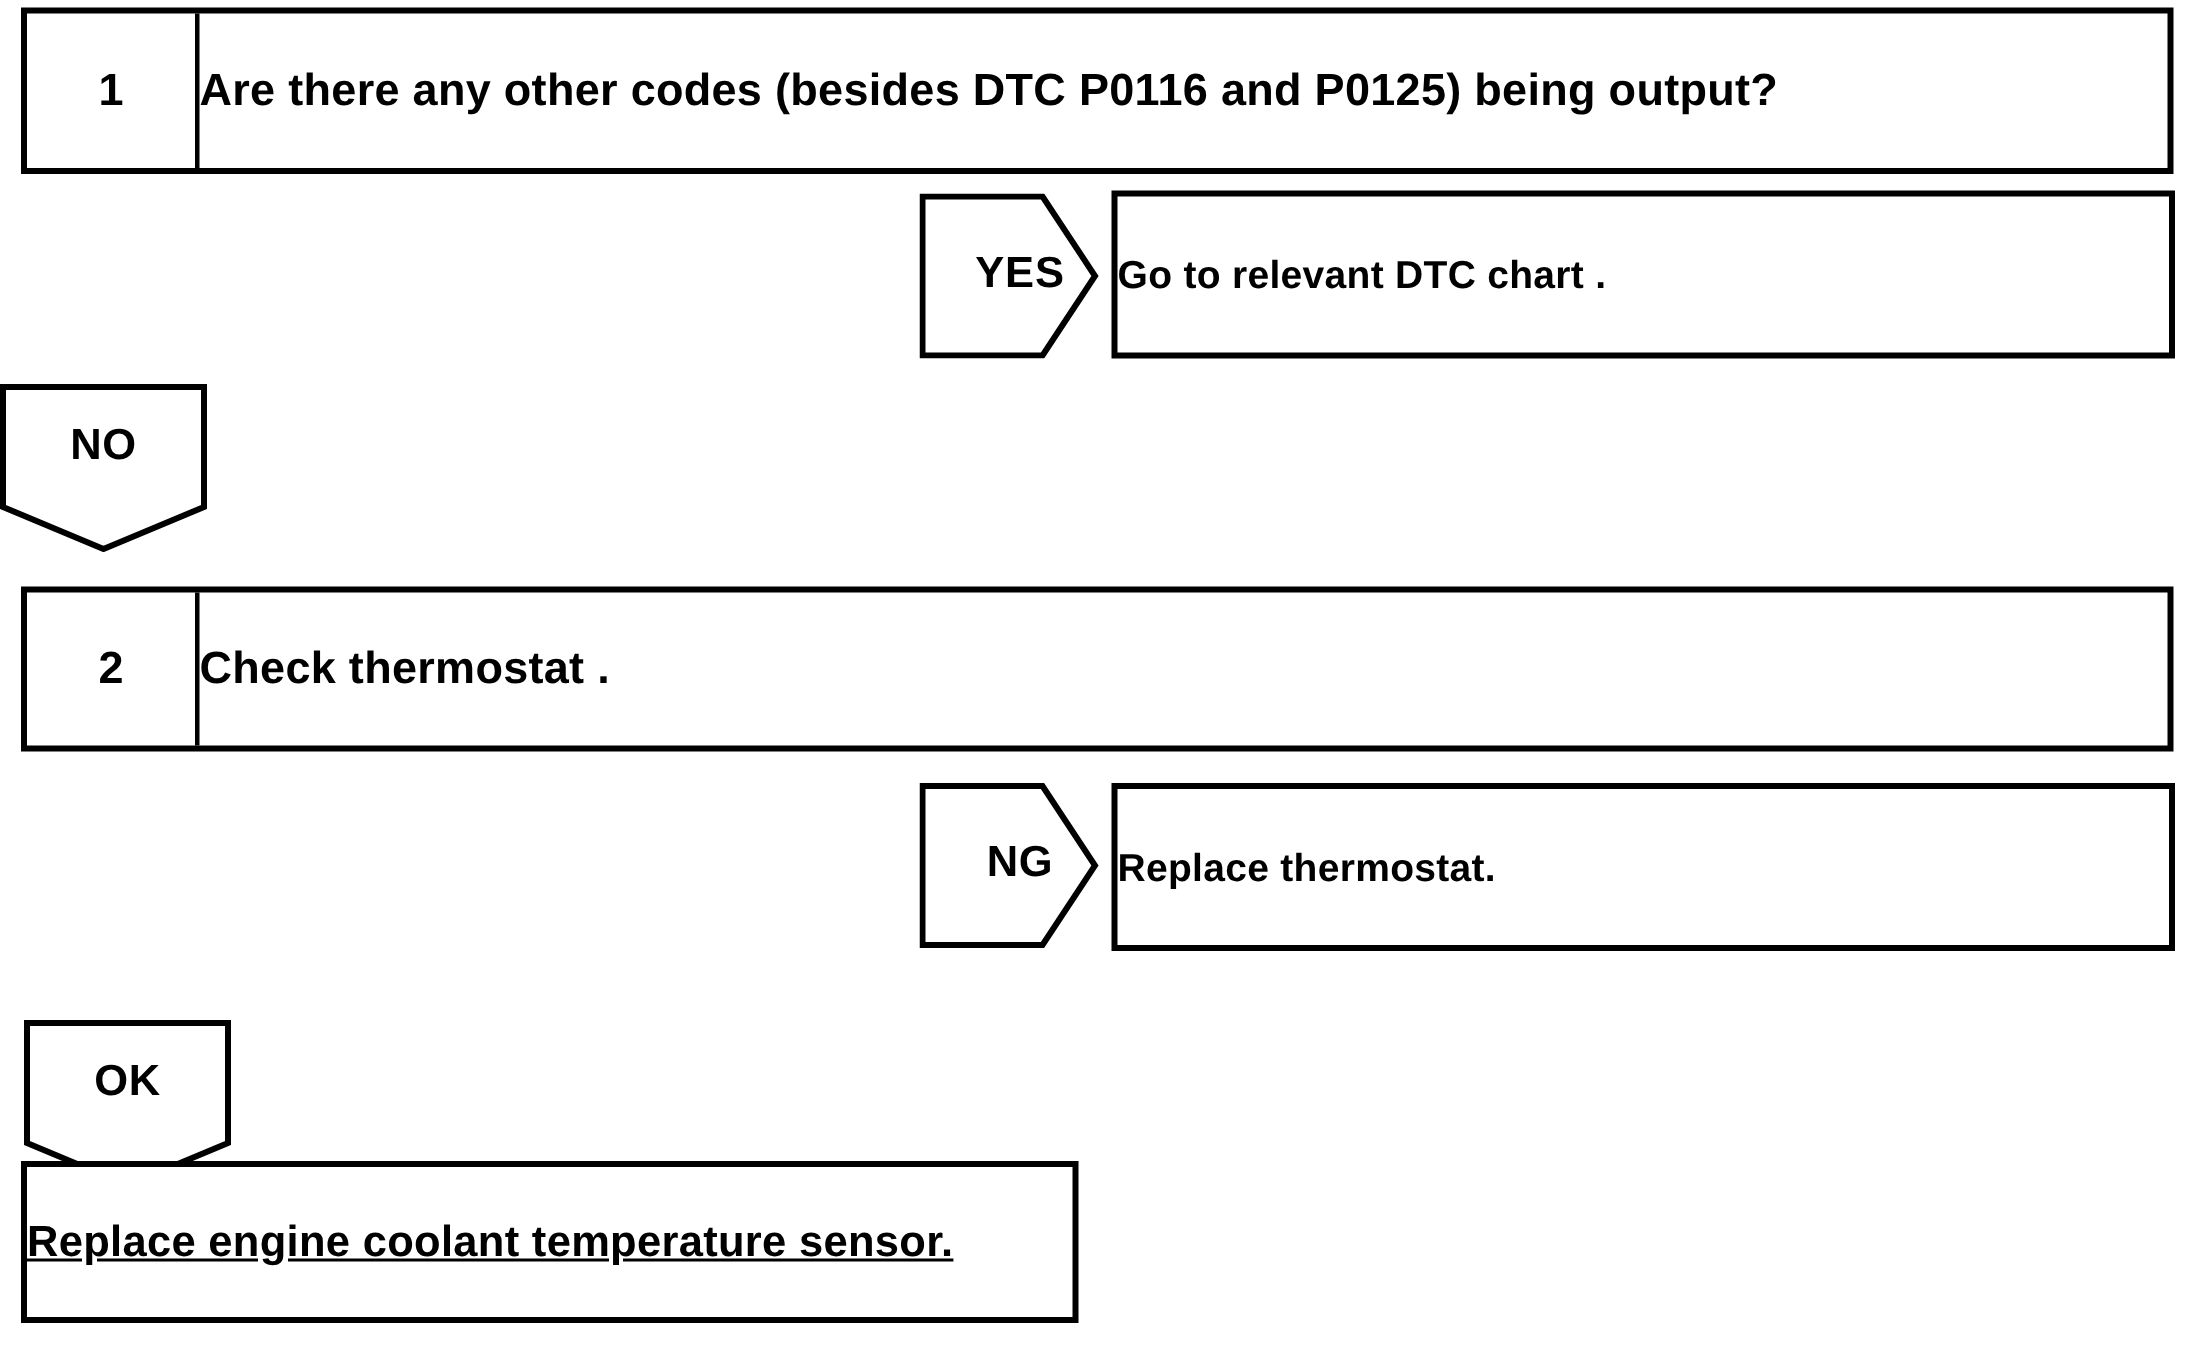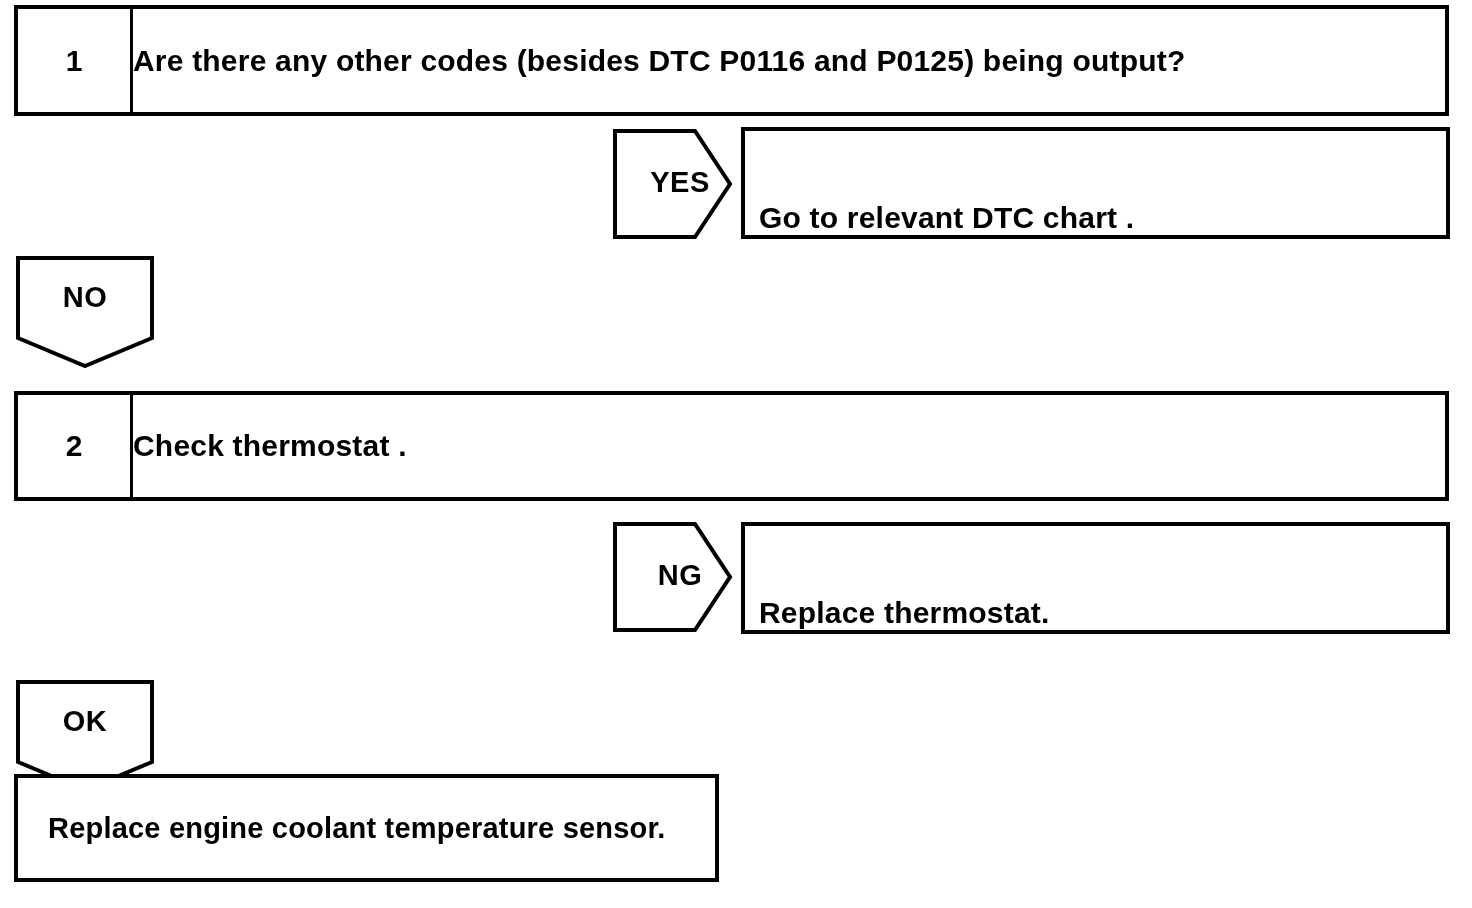--- a/index.html
+++ b/index.html
@@ -32,32 +32,31 @@
   }
   .q-cell {
     flex:1;
     display:flex;
     align-items:center;
     font-size:30px;
     letter-spacing:0.2px;
     white-space:nowrap;
   }
   .result-box {
-    align-items:flex-end;
-    padding-left:14px;
-    font-size:30px;
+    align-items:center;
+    font-size:26px;
     letter-spacing:0.2px;
     white-space:nowrap;
   }
   .final-box {
     align-items:center;
-    padding-left:30px;
     font-size:29px;
     letter-spacing:0.2px;
     white-space:nowrap;
+    text-decoration:underline;
   }
   .pent {
     position:absolute;
   }
   .pent svg { position:absolute; left:0; top:0; display:block; }
   .pent-label {
     position:absolute;
     font-size:29px;
     letter-spacing:0.5px;
     display:flex;
@@ -81,21 +80,21 @@
     <svg width="121" height="110" viewBox="0 0 121 110">
       <polygon points="2,2 82,2 117,55 82,108 2,108" fill="#ffffff" stroke="#000000" stroke-width="4" stroke-linejoin="miter"></polygon>
     </svg>
     <span class="pent-label">YES</span>
   </div>
 
   <div class="box result-box" style="left:741px; top:127px; width:709px; height:112px;">
     <span>Go to relevant DTC chart .</span>
   </div>
 
-  <div class="pent pent-down" style="left:16px; top:256px; width:117px; height:112px;text-align:center;">
+  <div class="pent pent-down" style="left:0; top:256px; width:117px; height:112px;text-align:center;">
     <svg width="138" height="112" viewBox="0 0 138 112">
       <polygon points="2,2 136,2 136,82 69,110 2,82" fill="#ffffff" stroke="#000000" stroke-width="4" stroke-linejoin="miter"></polygon>
     </svg>
     <span class="pent-label">NO</span>
   </div>
 
   <div class="box" style="left:14px; top:391px; width:1435px; height:110px;">
     <div class="num-cell">2</div>
     <div class="q-cell">Check thermostat .</div>
   </div>

